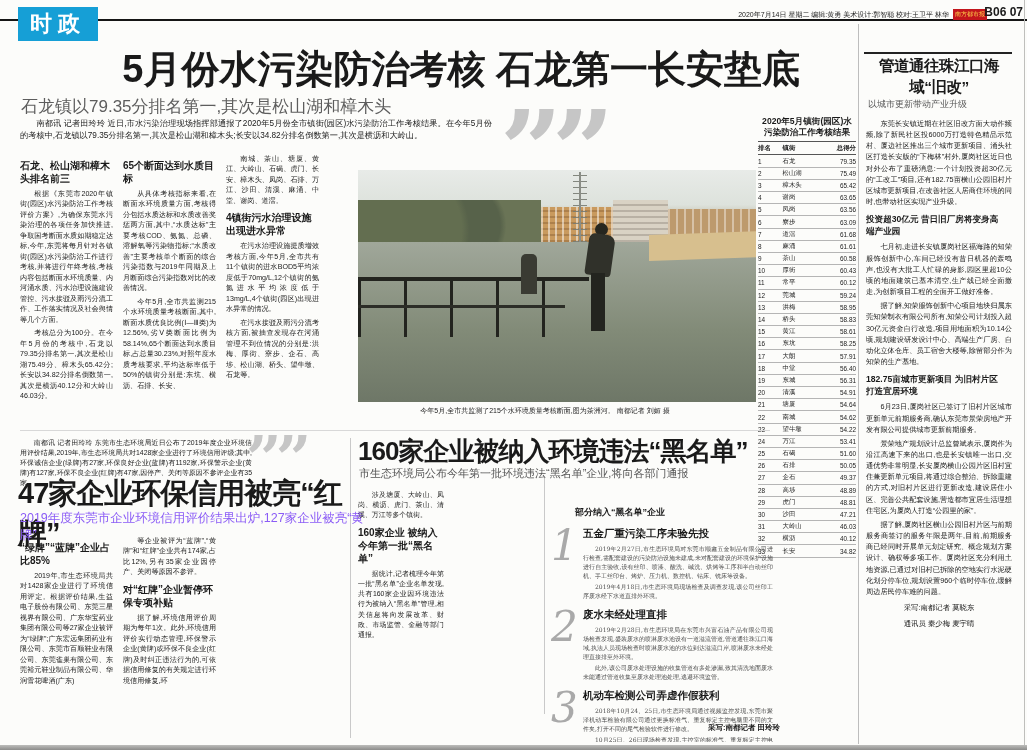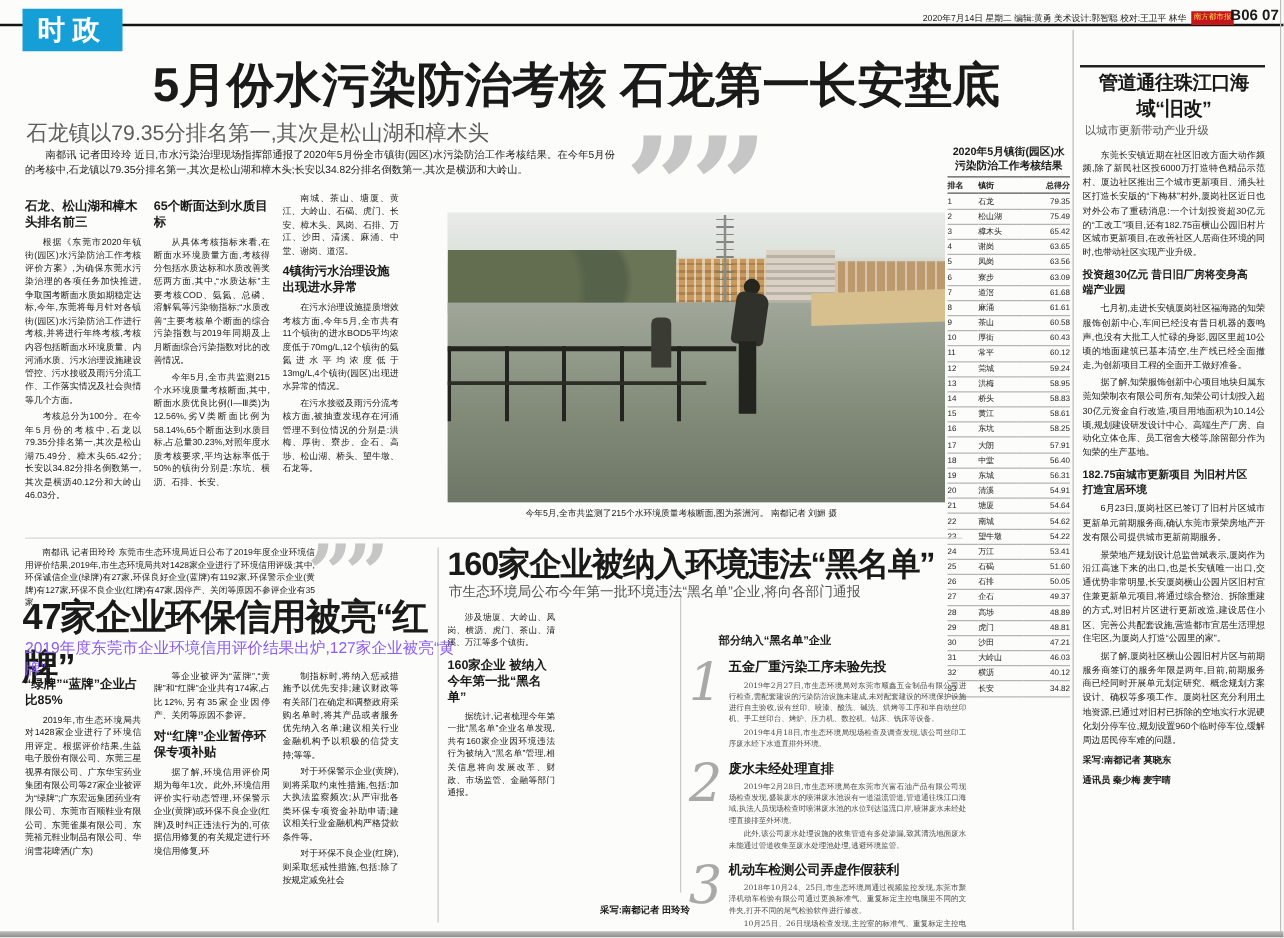--- a/index.html
+++ b/index.html
@@ -89,28 +89,28 @@
   #cols2 .col{width:86px;height:232px;}
   #cols2 .col-p{font-size:6.9px;}
   #panel{position:absolute;left:551px;top:478px;width:222px;height:236px;overflow:hidden;margin-top:28px;}
   #panel-title{font-size:9px;font-weight:bold;margin:0 0 8px 24px;}
   .bn-item{position:relative;padding-left:32px;margin-bottom:8px;}
   .bn-num{position:absolute;left:0;top:-2px;font-family:"DejaVu Serif",serif;font-style:italic;
       font-size:42px;color:#a9a9a9;line-height:1;}
   .bn-title{font-size:10.5px;font-weight:bold;margin:0 0 3px 0;}
   .bn-p{margin:0 0 2px 0;font-family:"DejaVu Serif",serif;font-size:6px;line-height:1.5;
       color:#4c4c4c;text-align:justify;text-indent:2em;}
-  #credit2{position:absolute;left:480px;top:723px;width:300px;text-align:left;font-size:7.5px;font-weight:bold;}
+  #credit2{position:absolute;left:480px;top:723px;width:300px;text-align:right;font-size:7.5px;font-weight:bold;}
   
   #right-col{position:absolute;left:866px;top:56px;width:146px;height:688px;overflow:hidden;}
   #headline-r{font-size:15.5px;font-weight:bold;text-align:center;margin:2px 0 4px 0;letter-spacing:-0.5px;}
   #deck-r{font-size:9px;color:#555;margin:0 0 7px 2px;}
   .r-h{font-size:8.6px;font-weight:bold;margin:7px 12px 4px 0;line-height:1.35;}
   .r-p{font-size:7.2px;line-height:1.55;text-align:justify;text-indent:2em;margin:0 0 3px 0;}
-  .r-credit{font-size:7.4px;font-weight:bold;margin:6px 0 0 0;}
+  .r-credit{font-size:7.4px;font-weight:normal;text-align:center;margin:6px 0 0 0;}
   
   #bottom-edge{position:absolute;left:0;bottom:0;width:100%;height:5px;
       background:linear-gradient(#bdbdbb,#8c8c8a);}
   #right-edge{position:absolute;right:2px;top:0;width:1px;height:100%;background:#bfbfbc;}
 </style>
 </head>
 <body>
 
 <div id="page">
 
@@ -355,25 +355,20 @@
   <div id="deck3">2019年度东莞市企业环境信用评价结果出炉,127家企业被亮“黄牌”</div>
   <div id="cols3" class="cols">
       <div class="col">
         <h4 class="col-sub">“绿牌”“蓝牌”企业占比85%</h4>
         <p class="col-p">2019年,市生态环境局共对1428家企业进行了环境信用评定。根据评价结果,生益电子股份有限公司、东莞三星视界有限公司、广东华宝药业集团有限公司等27家企业被评为“绿牌”;广东宏远集团药业有限公司、东莞市百顺鞋业有限公司、东莞雀巢有限公司、东莞裕元鞋业制品有限公司、华润雪花啤酒(广东)</p>
       </div>
       <div class="col">
         <p class="col-p">等企业被评为“蓝牌”,“黄牌”和“红牌”企业共有174家,占比12%,另有35家企业因停产、关闭等原因不参评。</p>
         <h4 class="col-sub">对“红牌”企业暂停环保专项补贴</h4>
         <p class="col-p">据了解,环境信用评价周期为每年1次。此外,环境信用评价实行动态管理,环保警示企业(黄牌)或环保不良企业(红牌)及时纠正违法行为的,可依据信用修复的有关规定进行环境信用修复,环</p>
-      </div>
-      <div class="col">
-        <p class="col-p">制指标时,将纳入惩戒措施予以优先安排;建议财政等有关部门在确定和调整政府采购名单时,将其产品或者服务优先纳入名单;建议相关行业金融机构予以积极的信贷支持;等等。</p>
-        <p class="col-p">对于环保警示企业(黄牌),则将采取约束性措施,包括:加大执法监察频次;从严审批各类环保专项资金补助申请;建议相关行业金融机构严格贷款条件等。</p>
-        <p class="col-p">对于环保不良企业(红牌),则采取惩戒性措施,包括:除了按规定减免社会</p>
       </div>
     </div>
 
   <h2 id="headline2" style="margin:0">160家企业被纳入环境违法“黑名单”</h2>
   <div id="deck2">市生态环境局公布今年第一批环境违法“黑名单”企业,将向各部门通报</div>
   <div id="cols2" class="cols">
       <div class="col">
         <p class="col-p">涉及塘厦、大岭山、凤岗、横沥、虎门、茶山、清溪、万江等多个镇街。</p>
         <h4 class="col-sub">160家企业 被纳入今年第一批“黑名单”</h4>
         <p class="col-p">据统计,记者梳理今年第一批“黑名单”企业名单发现,共有160家企业因环境违法行为被纳入“黑名单”管理,相关信息将向发展改革、财政、市场监管、金融等部门通报。</p>

